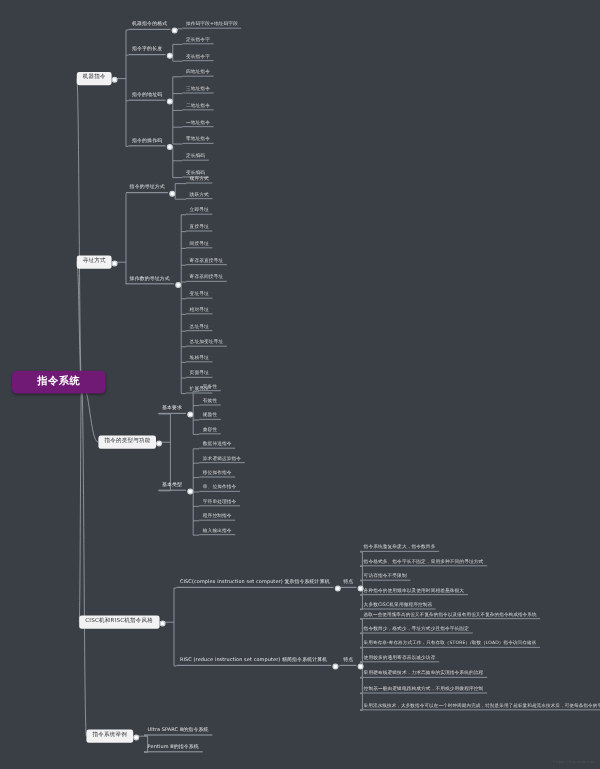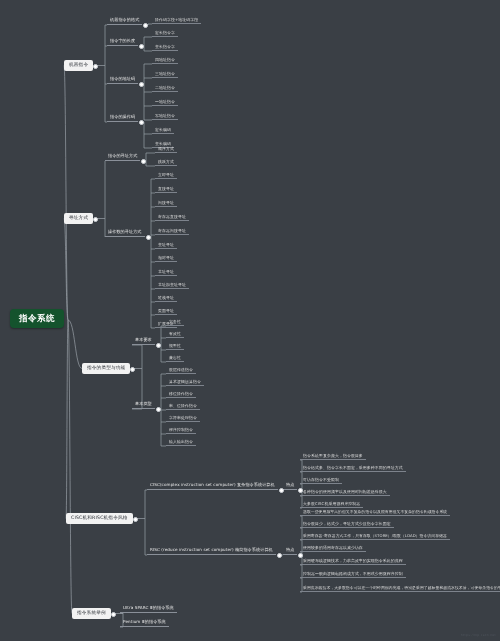--- a/index.html
+++ b/index.html
@@ -13,25 +13,25 @@
   #canvas{position:absolute;left:0;top:0;width:500px;height:641px;}
   svg.links{position:absolute;left:0;top:0;width:500px;height:641px;pointer-events:none;}
 
   .node{
     position:absolute;
     white-space:nowrap;
     line-height:1;
   }
   
   .root{
-    background:#14532d;
+    background:#701a75;
     color:#ffffff;
     font-size:8.5px;
     font-weight:bold;
-    padding:5px 9px;
+    padding:5px 21px;
     border-radius:4px;
     letter-spacing:.5px;
     box-shadow:0 1px 2px rgba(0,0,0,.35);
   }
   
   .lvl1{
     background:#f2f2f2;
     color:#2b2f35;
     font-size:4.6px;
     padding:3px 5px;

